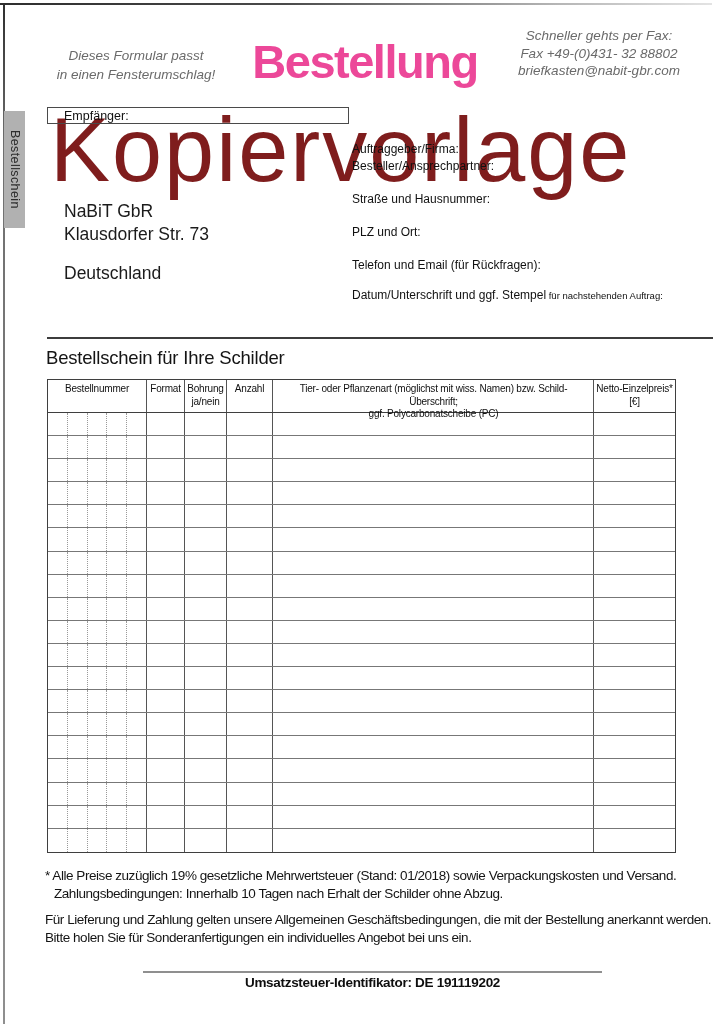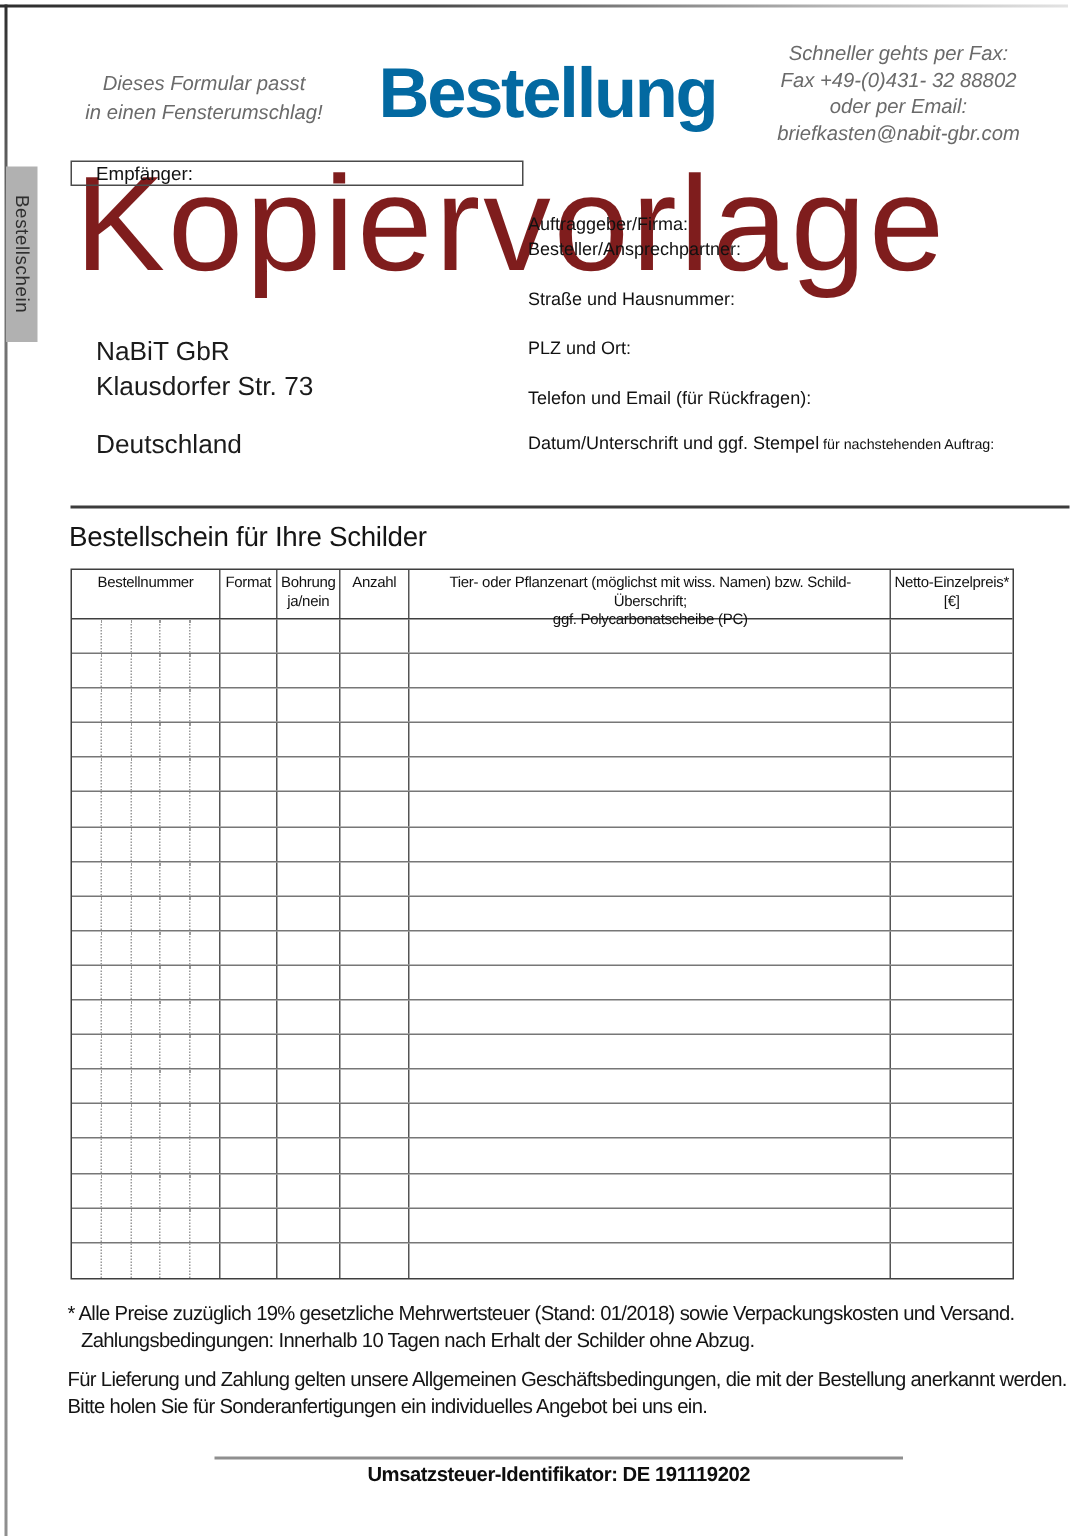--- a/index.html
+++ b/index.html
@@ -16,31 +16,31 @@
   .watermark{position:absolute;left:30px;top:99px;font-size:90px;letter-spacing:2px;
     color:#7f1d1d;white-space:nowrap;font-family:"Liberation Sans",sans-serif;margin-left:20px;}
   
   .side-tab{position:absolute;left:4px;top:111px;width:21px;height:117px;background:#b1b1b1;
     display:flex;align-items:center;justify-content:center;}
   .side-tab span{writing-mode:vertical-rl;font-size:12.5px;color:#2e2e2e;letter-spacing:.4px;}
   
   .left-note{position:absolute;left:38px;top:46px;width:196px;text-align:center;
     font-size:13.5px;line-height:19px;color:#6a6a6a;font-style:italic;}
   .doc-title{position:absolute;left:238px;top:34px;width:254px;text-align:center;
-    font-size:47px;font-weight:700;letter-spacing:-1.5px;color:#0369a1;}
+    font-size:47px;font-weight:700;letter-spacing:-1.5px;color:#ec4899;}
   .right-note{position:absolute;left:478px;top:27px;width:242px;text-align:center;
     font-size:13.5px;line-height:17.5px;color:#6a6a6a;font-style:italic;}
   
   .addr-row{position:absolute;left:47px;top:107px;width:597px;height:17px;display:flex;}
   .addr-cell{box-sizing:border-box;border:1.5px solid #4a4a4a;font-size:12.5px;
     line-height:14px;color:#111;padding-top:1px;background:transparent;}
   .addr-cell.recipient-h{width:302px;padding-left:16px;}
   .addr-cell.sender-h{flex:1;margin-left:-1.5px;padding-left:9px;}
   
-  .recipient{position:absolute;left:64px;top:200px;font-size:17.5px;line-height:23px;color:#1b1b1b;margin-top:23px;}
+  .recipient{position:absolute;left:64px;top:200px;font-size:17.5px;line-height:23px;color:#1b1b1b;}
   .recipient .country{margin-top:16px;}
   
   .sender{position:absolute;left:352px;top:120px;width:340px;font-size:12px;color:#111;}
   .sender .fld{position:absolute;left:0;white-space:nowrap;}
   .fld.f1{top:22px}.fld.f2{top:39px}.fld.f3{top:72px}.fld.f4{top:105px}.fld.f5{top:138px}.fld.f6{top:168px}
   .fld .suffix{font-size:9.5px;}
   
   .section-rule{position:absolute;left:47px;top:337px;width:666px;height:2px;background:#3c3c3c;}
   .section-title{position:absolute;left:46px;top:347px;font-size:18.5px;letter-spacing:-.2px;color:#141414;}
   
@@ -84,21 +84,20 @@
   </div>
 
   <div class="left-note">
     <div>Dieses Formular passt</div>
     <div>in einen Fensterumschlag!</div>
   </div>
   <div class="doc-title">Bestellung</div>
   <div class="right-note">
     <div>Schneller gehts per Fax:</div>
     <div>Fax +49-(0)431- 32 88802</div>
-    <div>oder per Email:</div>
     <div>briefkasten@nabit-gbr.com</div>
   </div>
 
   <div class="addr-row">
     <div class="addr-cell recipient-h">Empfänger:</div>
   </div>
 
   <div class="recipient">
     <div>NaBiT GbR</div>
     <div>Klausdorfer Str. 73</div>

